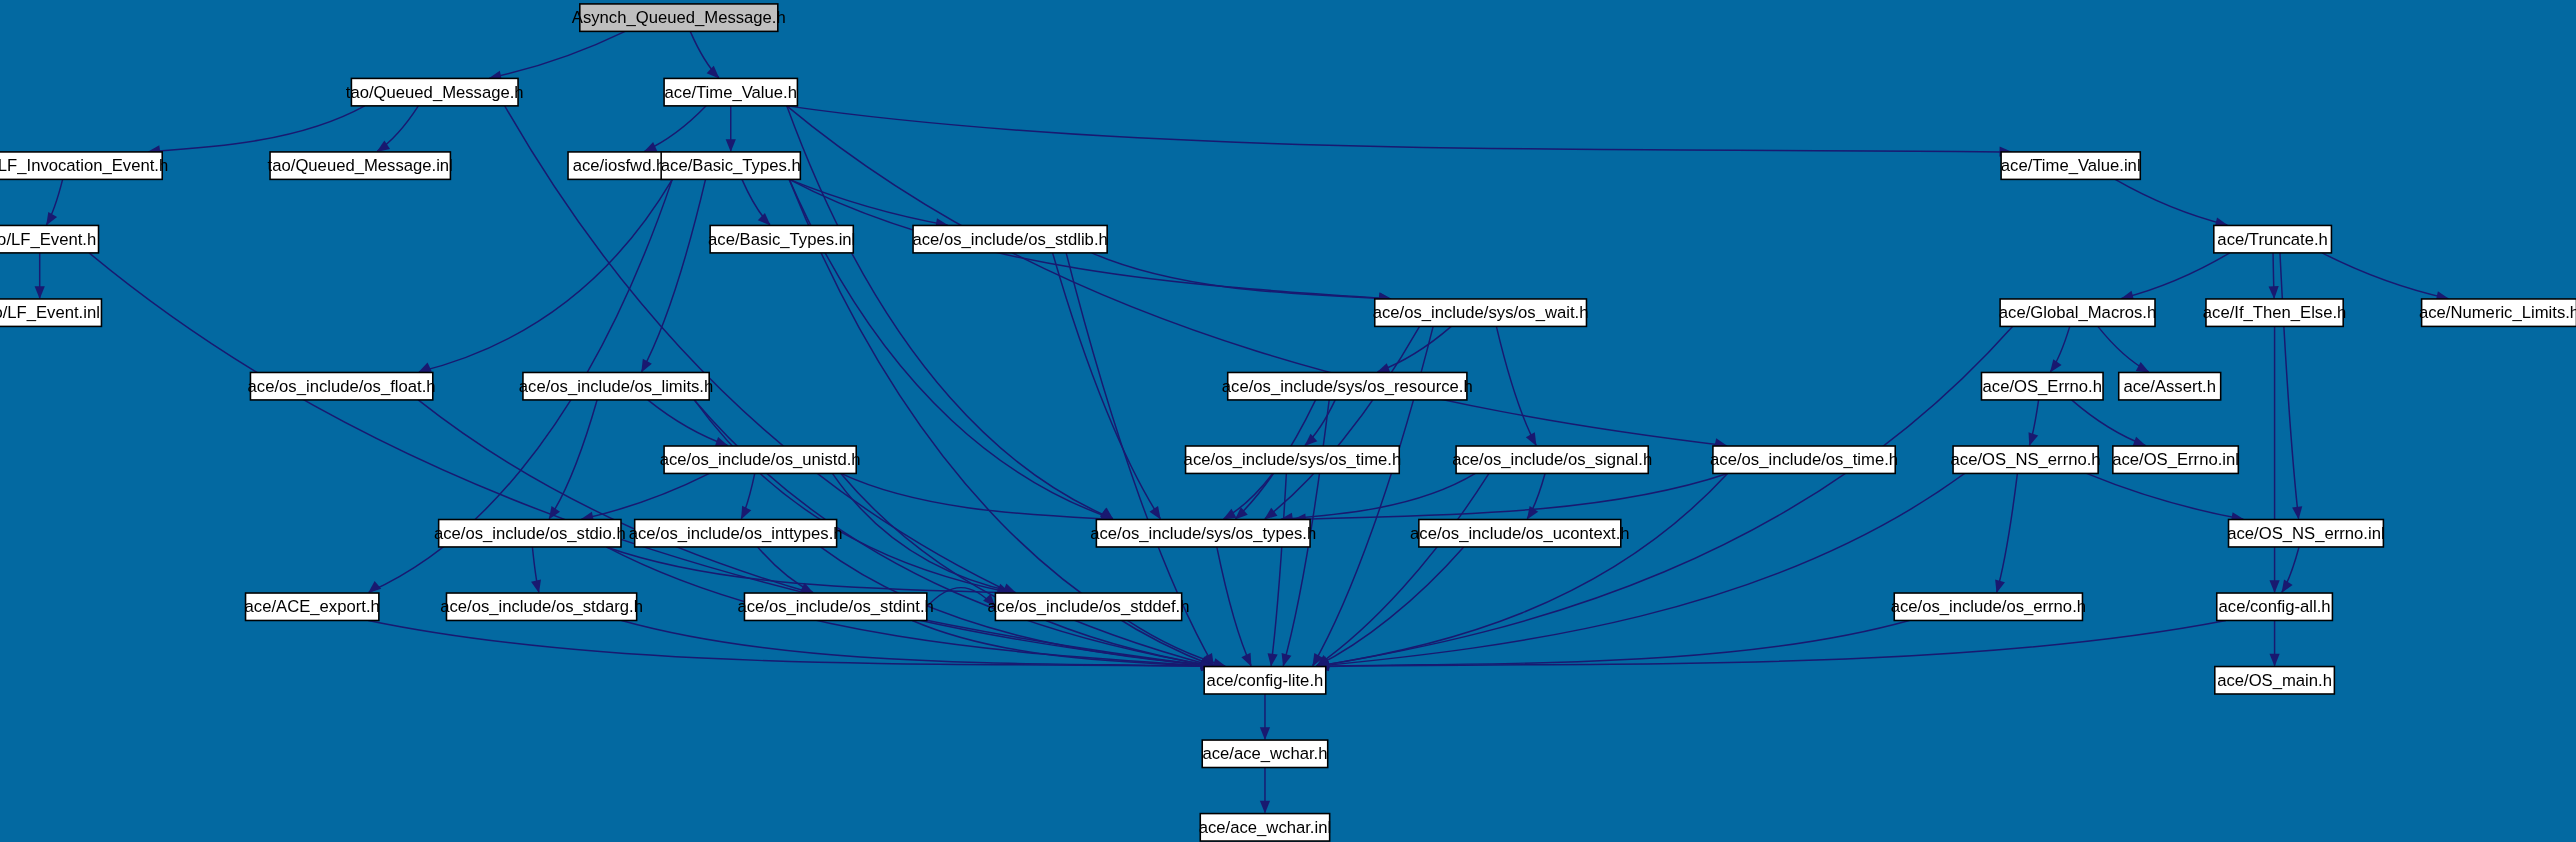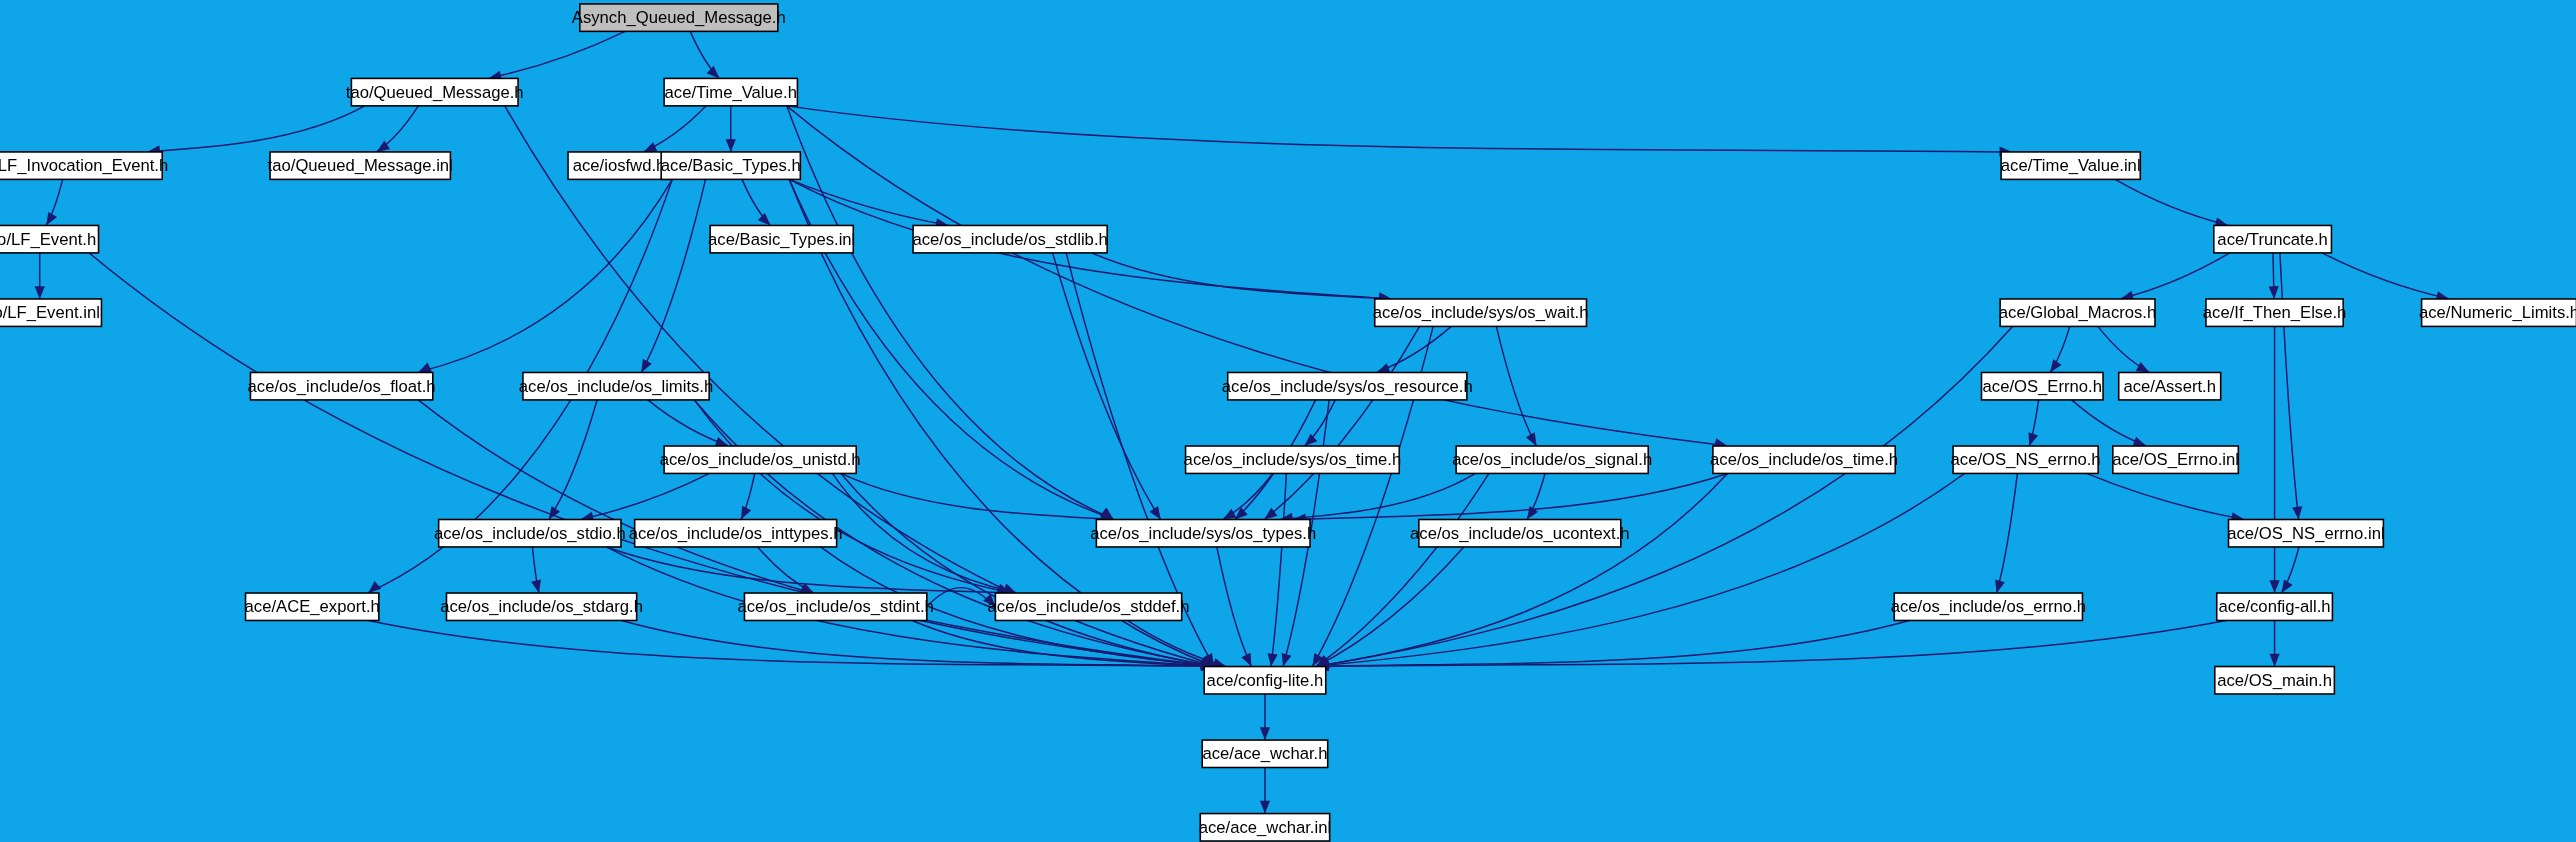--- a/index.html
+++ b/index.html
@@ -8,21 +8,21 @@
     padding: 0;
     background: #ffffff;
   }
   body {
     font-family: "Liberation Sans", sans-serif;
   }
   #graph-root {
     position: relative;
     width: 2576px;
     height: 842px;
-    background: #0ea5e9;
+    background: #0369a1;
     overflow: hidden;
   }
   #graph-svg {
     position: absolute;
     left: 0;
     top: 0;
     width: 2576px;
     height: 842px;
   }
   .node-rect {

